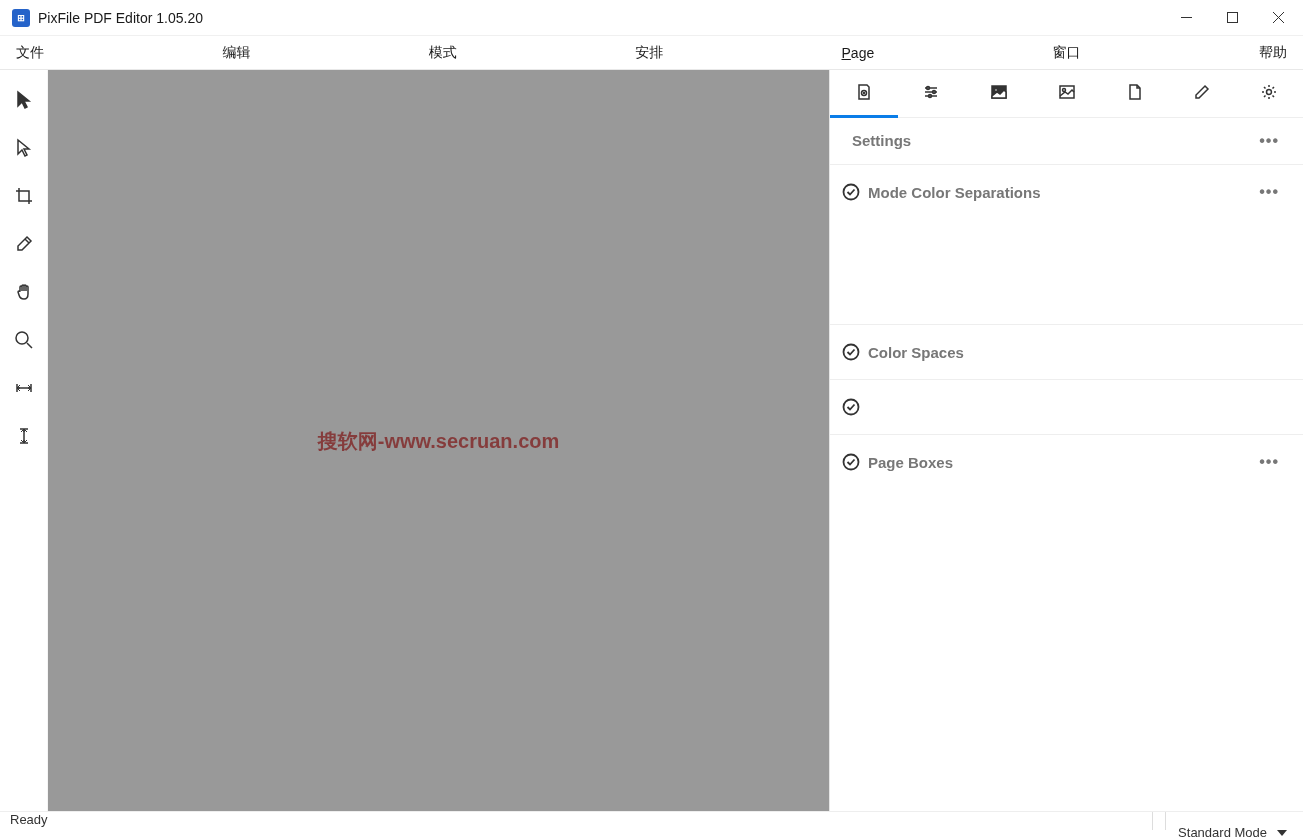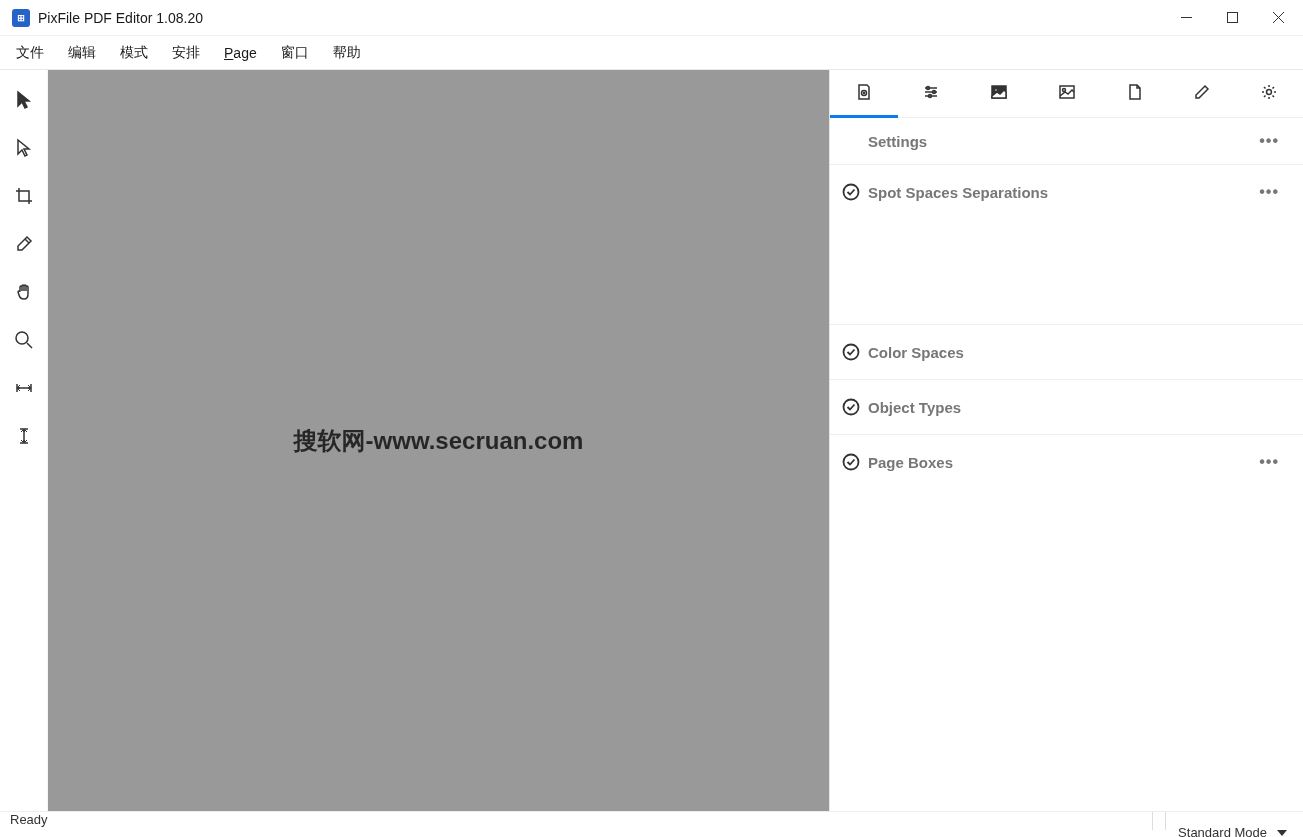--- a/index.html
+++ b/index.html
@@ -5,42 +5,42 @@
 * { margin: 0; padding: 0; box-sizing: border-box; font-family: "Segoe UI", "Microsoft YaHei", sans-serif; }
 body { width: 1303px; height: 837px; background: #fff; overflow: hidden; display: flex; flex-direction: column; }
 
 .titlebar { height: 36px; display: flex; align-items: center; padding: 0 2px; border-bottom: 1px solid #f0f0f0; }
 .titlebar .app-icon { width: 18px; height: 18px; background: #2563c9; border-radius: 3px; margin: 0 8px 0 10px; display: flex; align-items: center; justify-content: center; color: #fff; font-size: 9px; font-weight: bold; }
 .titlebar .title { font-size: 14px; color: #1a1a1a; }
 .titlebar .spacer { flex: 1; }
 .win-btn { width: 46px; height: 36px; display: flex; align-items: center; justify-content: center; cursor: pointer; }
 .win-btn svg { width: 11px; height: 11px; stroke: #333; stroke-width: 1; fill: none; }
 
-.menubar { height: 34px; display: flex; align-items: center; padding: 0 6px; gap: 4px; border-bottom: 1px solid #e8e8e8; }
+.menubar { height: 34px; display: flex; align-items: center; padding: 0 6px; gap: 4px; border-bottom: 1px solid #e8e8e8; justify-content: space-between; }
 .menu-item { padding: 6px 10px; font-size: 14px; color: #1a1a1a; cursor: pointer; }
 .menu-item .underline { text-decoration: underline; }
 
 .main-row { flex: 1; display: flex; min-height: 0; }
 
 .toolbar-left { width: 48px; background: #fff; display: flex; flex-direction: column; align-items: center; padding-top: 12px; gap: 12px; border-right: 1px solid #f5f5f5; }
 .tool-btn { width: 36px; height: 36px; display: flex; align-items: center; justify-content: center; cursor: pointer; border-radius: 3px; }
 .tool-btn svg { width: 20px; height: 20px; stroke: #333; fill: none; stroke-width: 1.5; }
 .tool-btn.active svg { fill: #333; stroke: #333; }
 
 .canvas { flex: 1; background: #999; position: relative; }
-.watermark { position: absolute; left: 50%; top: 50%; transform: translate(-50%, -50%); color: #000000; font-size: 24px; font-weight: 700; opacity: 0.75; white-space: nowrap; font-family: "Microsoft YaHei", sans-serif; }
+.watermark { position: absolute; left: 50%; top: 50%; transform: translate(-50%, -50%); color: #7f1d1d; font-size: 20px; font-weight: 700; opacity: 0.75; white-space: nowrap; font-family: "Microsoft YaHei", sans-serif; }
 
 .right-panel { width: 474px; background: #fff; border-left: 1px solid #e5e5e5; display: flex; flex-direction: column; overflow: hidden; }
 .panel-tabs { height: 48px; display: flex; align-items: center; border-bottom: 1px solid #eee; }
 .ptab { flex: 1; height: 48px; display: flex; align-items: center; justify-content: center; cursor: pointer; border-bottom: 3px solid transparent; }
 .ptab.active { border-bottom-color: #0a7de8; }
 .ptab svg { width: 18px; height: 18px; stroke: #333; fill: none; stroke-width: 1.5; }
 
 .panel-body { flex: 1; overflow-y: auto; }
-.panel-header { display: flex; align-items: center; padding: 14px 20px 14px 38px; font-size: 15px; font-weight: 600; color: #777; }
+.panel-header { display: flex; align-items: flex-start; padding: 14px 20px 14px 22px; font-size: 15px; font-weight: 600; color: #777; }
 .panel-header .lbl { flex: 1; }
 .dots { color: #777; font-size: 16px; cursor: pointer; padding: 0 4px; letter-spacing: 1px; }
 
 .section { border-top: 1px solid #eee; }
 .section-head { display: flex; align-items: center; padding: 18px 20px 18px 12px; font-size: 15px; font-weight: 600; color: #777; }
 .section-head .chk { width: 18px; height: 18px; flex-shrink: 0; margin-right: 8px; }
 .section-head .chk svg { width: 18px; height: 18px; stroke: #333; stroke-width: 1.8; fill: none; }
 .section-head .lbl { flex: 1; }
 .section.spot { height: 160px; }
 .section.pcs { height: 100px; }
@@ -52,21 +52,21 @@
 .statusbar .spacer { flex: 1; }
 .statusbar .divider { width: 1px; height: 18px; background: #ddd; margin: 0 6px; }
 .statusbar .mode { display: flex; align-items: center; gap: 10px; padding: 0 6px; cursor: pointer; margin-top: 16px; }
 .statusbar .tri { width: 0; height: 0; border-left: 5px solid transparent; border-right: 5px solid transparent; border-top: 6px solid #333; }
 </style>
 </head>
 <body>
 
 <div class="titlebar">
   <div class="app-icon">⊞</div>
-  <div class="title">PixFile PDF Editor 1.08.20</div>
+  <div class="title">PixFile PDF Editor 1.05.20</div>
   <div class="spacer"></div>
   <div class="win-btn">
     <svg viewBox="0 0 11 11">
         <line x1="0" y1="5.5" x2="11" y2="5.5"></line>
       </svg>
   </div>
   <div class="win-btn">
     <svg viewBox="0 0 11 11">
         <rect x="0.5" y="0.5" width="10" height="10"></rect>
       </svg>
@@ -204,42 +204,41 @@
       </div>
 
 
 
       <div class="section spot">
         <div class="section-head">
           <span class="chk"><svg viewBox="0 0 18 18">
                 <circle cx="9" cy="9" r="7.5"></circle>
                 <path d="M5.5 9 L8 11.5 L12.5 6.5"></path>
               </svg></span>
-          <span class="lbl">Spot Spaces Separations</span>
+          <span class="lbl">Mode Color Separations</span>
           <span class="dots">•••</span>
         </div>
       </div>
 
       <div class="section cspaces">
         <div class="section-head">
           <span class="chk"><svg viewBox="0 0 18 18">
                 <circle cx="9" cy="9" r="7.5"></circle>
                 <path d="M5.5 9 L8 11.5 L12.5 6.5"></path>
               </svg></span>
           <span class="lbl">Color Spaces</span>
         </div>
       </div>
 
       <div class="section otypes">
         <div class="section-head">
           <span class="chk"><svg viewBox="0 0 18 18">
                 <circle cx="9" cy="9" r="7.5"></circle>
                 <path d="M5.5 9 L8 11.5 L12.5 6.5"></path>
               </svg></span>
-          <span class="lbl">Object Types</span>
         </div>
       </div>
 
       <div class="section">
         <div class="section-head">
           <span class="chk"><svg viewBox="0 0 18 18">
                 <circle cx="9" cy="9" r="7.5"></circle>
                 <path d="M5.5 9 L8 11.5 L12.5 6.5"></path>
               </svg></span>
           <span class="lbl">Page Boxes</span>

